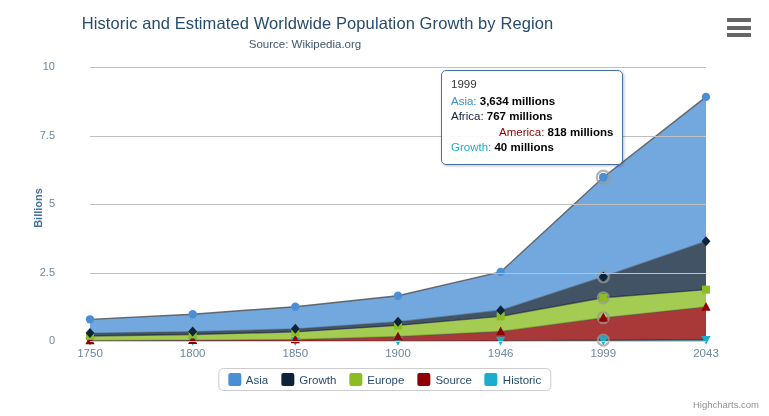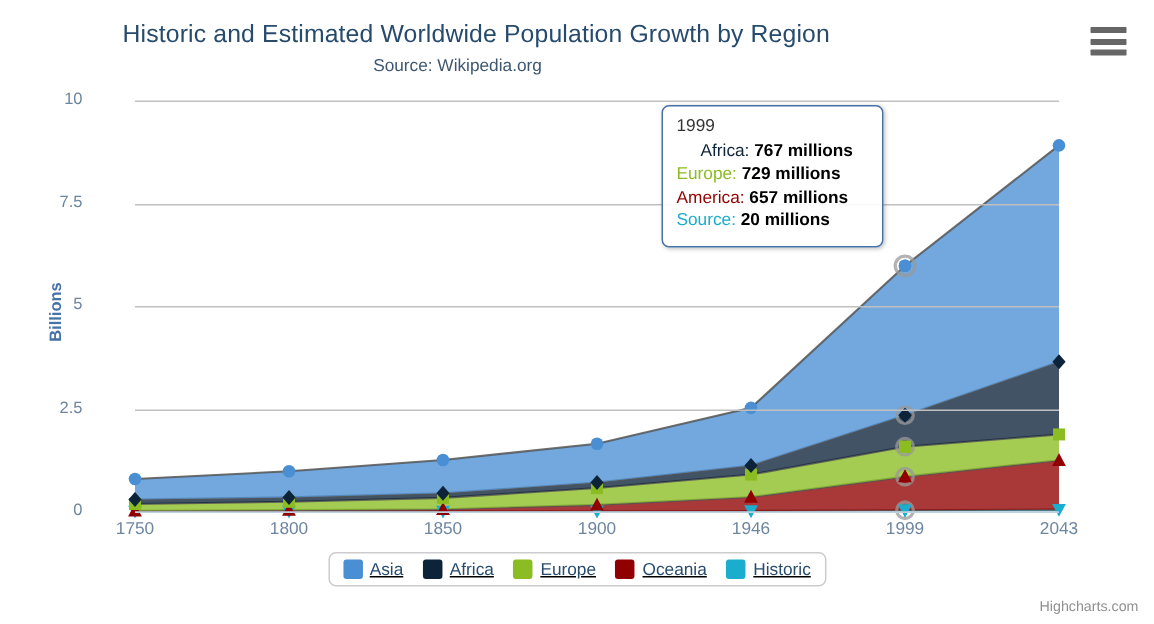--- a/index.html
+++ b/index.html
@@ -91,21 +91,21 @@
 
   
   .legend {
     position:absolute; left:50%; transform:translateX(-50%);
     top:368px;
     border:1px solid #cccccc; border-radius:5px;
     background:#ffffff;
     padding:4px 9px;
     display:flex; align-items:center; gap:13px;
   }
-  .legend-item { display:flex; align-items:center; gap:5px; cursor:pointer;text-decoration:underline; }
+  .legend-item { display:flex; align-items:center; gap:5px; cursor:pointer; }
   .legend-swatch { width:13px; height:13px; border-radius:2px; display:block; }
   .legend-label { font-size:11.5px; color:#274b6d; }
 
   
   .credits {
     position:absolute; right:10px; bottom:6px;
     font-size:9.5px; color:#909090;
     cursor:pointer;
   }
 </style>
@@ -189,43 +189,43 @@
       <div class="grid-line" style="top: 137px;"></div>
       <div class="grid-line" style="top: 68.5px;"></div>
       <div class="grid-line" style="top: 0px;"></div>
     </div>
 
   <div class="x-axis-line"></div>
 
   <div class="tooltip-box">
     <div class="tooltip-header">1999</div>
     <div id="tooltip-rows">
-        <div class="tooltip-row"><span class="tt-name" style="color: rgb(13, 35, 58); margin-left: 16px;">Africa: </span><span class="tt-val">767 millions</span></div>
-        <div class="tooltip-row"><span class="tt-name" style="color: rgb(139, 188, 33);">Europe: </span><span class="tt-val">729 millions</span></div>
-        <div class="tooltip-row"><span class="tt-name" style="color: rgb(145, 0, 0);">America: </span><span class="tt-val">657 millions</span></div>
-        <div class="tooltip-row"><span class="tt-name" style="color: rgb(26, 173, 206);">Source: </span><span class="tt-val">20 millions</span></div>
+        <div class="tooltip-row"><span class="tt-name" style="color: rgb(58, 143, 212);">Asia: </span><span class="tt-val">3,634 millions</span></div>
+        <div class="tooltip-row"><span class="tt-name" style="color: rgb(13, 35, 58);">Africa: </span><span class="tt-val">767 millions</span></div>
+        <div class="tooltip-row"><span class="tt-name" style="color: rgb(145, 0, 0); margin-left: 48px;">America: </span><span class="tt-val">818 millions</span></div>
+        <div class="tooltip-row"><span class="tt-name" style="color: rgb(26, 173, 206);">Growth: </span><span class="tt-val">40 millions</span></div>
       </div>
   </div>
 
   <div class="legend" id="legend">
       <div class="legend-item">
         <span class="legend-swatch" style="background: rgb(74, 143, 212);"></span>
         <span class="legend-label">Asia</span>
       </div>
       <div class="legend-item">
         <span class="legend-swatch" style="background: rgb(13, 35, 58);"></span>
-        <span class="legend-label">Africa</span>
+        <span class="legend-label">Growth</span>
       </div>
       <div class="legend-item">
         <span class="legend-swatch" style="background: rgb(139, 188, 33);"></span>
         <span class="legend-label">Europe</span>
       </div>
       <div class="legend-item">
         <span class="legend-swatch" style="background: rgb(145, 0, 0);"></span>
-        <span class="legend-label">Oceania</span>
+        <span class="legend-label">Source</span>
       </div>
       <div class="legend-item">
         <span class="legend-swatch" style="background: rgb(26, 173, 206);"></span>
         <span class="legend-label">Historic</span>
       </div>
     </div>
 
   <div class="credits">Highcharts.com</div>
 <div class="y-label" style="top: 341px;">0</div>
     <div class="y-label" style="top: 272.5px;">2.5</div>

